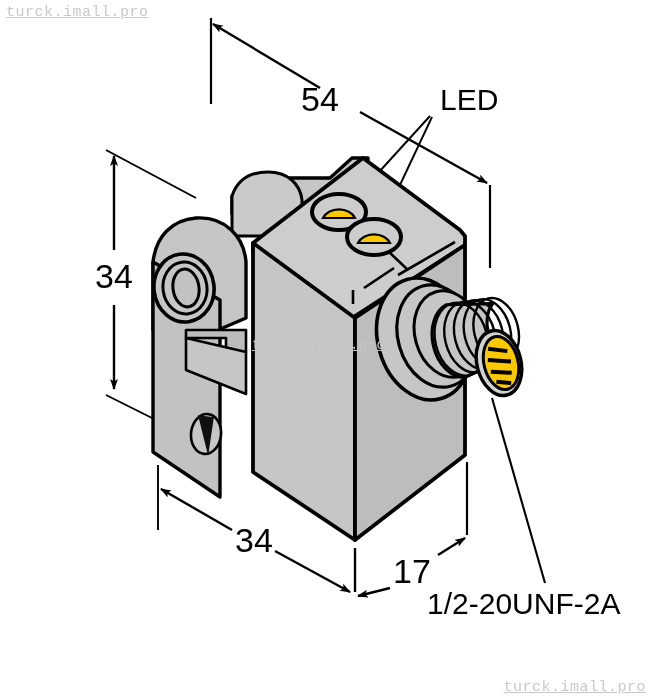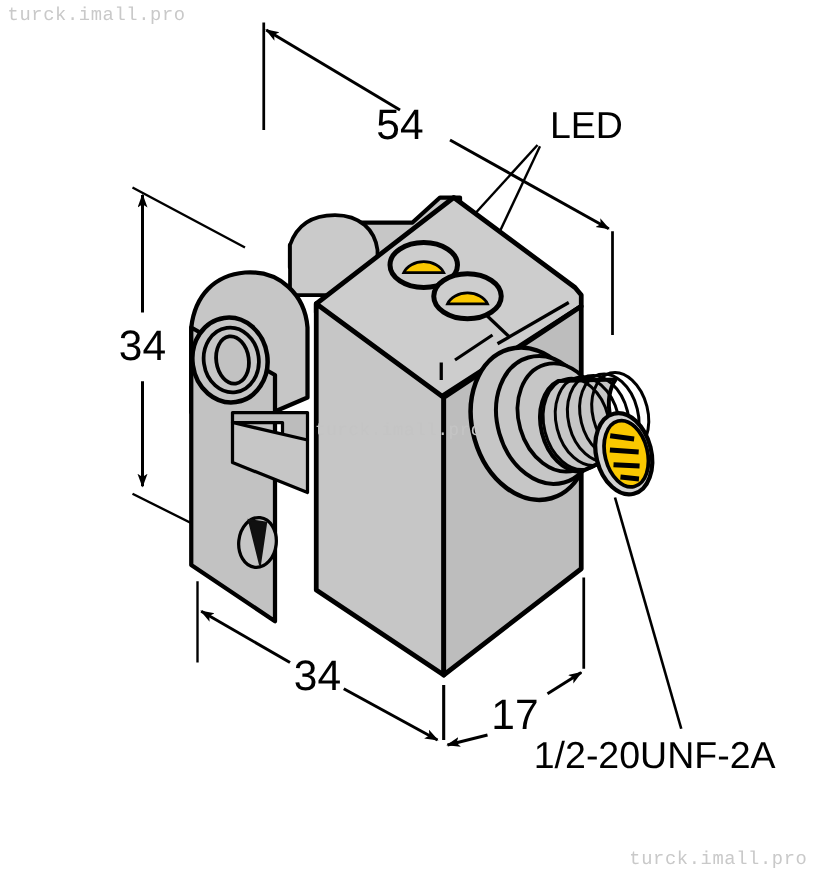--- a/index.html
+++ b/index.html
@@ -21,20 +21,21 @@
     height: 700px;
   }
   .wm {
     position: absolute;
     font-family: "Liberation Mono", monospace;
     font-size: 15px;
     letter-spacing: 0.5px;
     color: #c9c9c9;
     white-space: nowrap;
     user-select: none;
+    text-decoration: underline;
   }
   #wm-topleft { left: 6px; top: 4px; }
   #wm-bottomright { right: 8px; bottom: 4px; }
   #wm-center {
     left: 252px; top: 337px;
     font-size: 14px;
     color: #c4c4c4;
   }
   svg text {
     font-family: "Liberation Sans", sans-serif;

